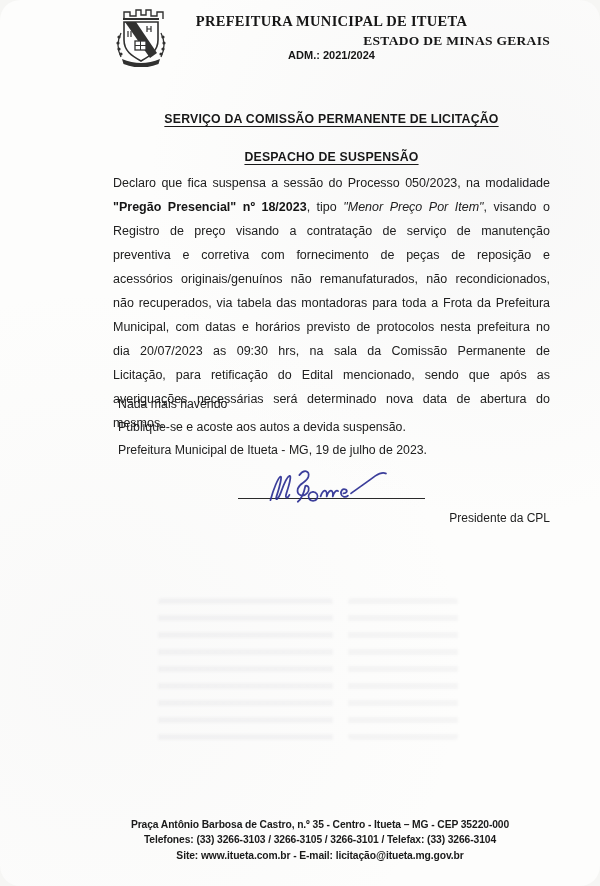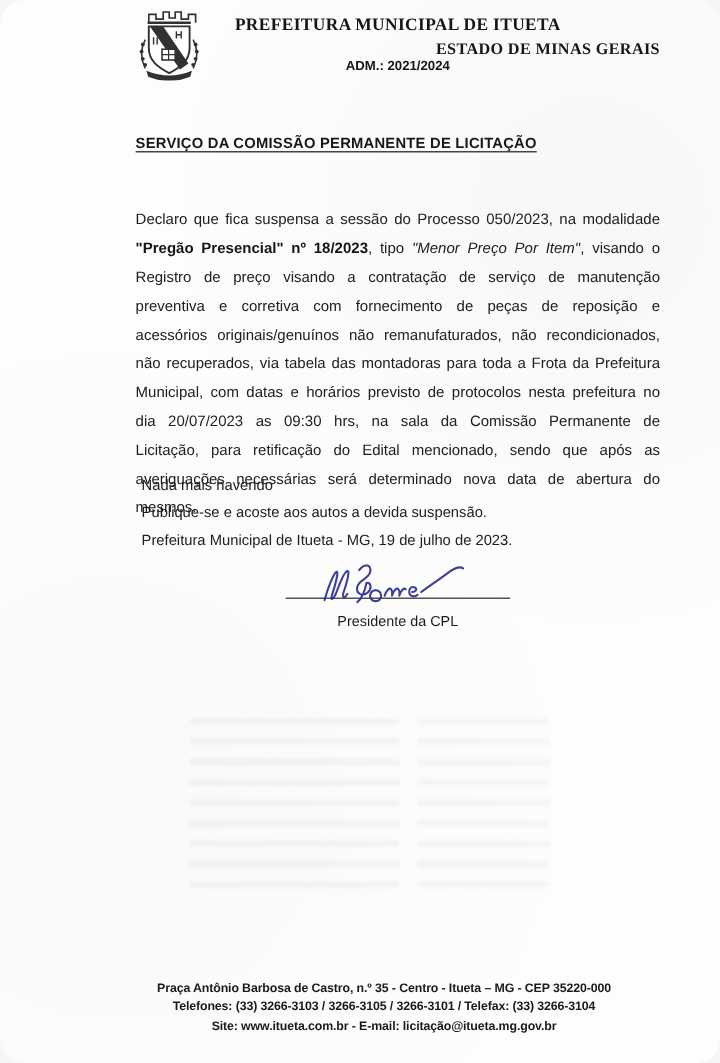--- a/index.html
+++ b/index.html
@@ -21,42 +21,42 @@
   }
   
   .coa{position:absolute;left:114px;top:7px;width:54px;height:60px;opacity:.88;}
   
   .letterhead{position:absolute;left:113px;top:13px;width:437px;text-align:center;}
   .org1{font-family:"Liberation Serif", serif;font-weight:bold;font-size:14.5px;letter-spacing:.3px;color:#161616;}
   .org2{font-family:"Liberation Serif", serif;font-weight:bold;font-size:13.5px;letter-spacing:.3px;margin-top:3px;color:#161616;text-align:right;}
   .adm{font-weight:bold;font-size:11px;margin-top:0;color:#161616;}
   
   .h1,.h2{
-    position:absolute;left:113px;width:437px;
+    position:absolute;left:113px;width:437px;text-align:center;
     font-weight:bold;font-size:12.3px;color:#181818;
     text-decoration:underline;text-underline-offset:3px;text-decoration-thickness:1.4px;
     letter-spacing:.2px;
   }
   .h1{top:112px;}
   .h2{top:150px;}
   
   .bodytext{
     position:absolute;left:113px;top:171px;width:437px;margin:0;
     font-size:12.5px;line-height:24px;text-align:justify;
     word-spacing:1.2px;color:#202020;
   }
   .bodytext strong{color:#151515;}
   
   .closing{position:absolute;left:118px;top:393px;width:437px;font-size:12.3px;line-height:23px;color:#202020;}
   
   .sigblock{position:absolute;left:113px;top:466px;width:437px;text-align:center;}
   .sigsvg{display:block;margin:0 auto;width:180px;height:38px;}
   .sigline{width:187px;margin:-6px auto 0;border-bottom:1.8px solid #2a2a2a;}
   .signame{margin-top:8px;font-size:12px;color:#1d1d1d;}
-  .sigrole{margin-top:12px;font-size:12px;color:#1d1d1d;}
+  .sigrole{margin-top:12px;font-size:12px;color:#1d1d1d;text-align:right;}
   
   .ghost{position:absolute;filter:blur(1.2px);pointer-events:none;border-radius:4px;}
   .g1{left:158px;top:598px;width:175px;height:148px;
       background:repeating-linear-gradient(180deg, rgba(105,105,128,.055) 0 6px, transparent 6px 17px);}
   .g2{left:348px;top:598px;width:110px;height:142px;
       background:repeating-linear-gradient(180deg, rgba(105,105,128,.05) 0 6px, transparent 6px 17px);}
   
   .footer{
     position:absolute;left:30px;top:817px;width:580px;text-align:center;
     font-weight:bold;font-size:10.3px;line-height:15.3px;color:#1a1a1a;letter-spacing:-.1px;
@@ -93,20 +93,21 @@
     </g>
   </svg>
 
   <header class="letterhead">
     <div class="org1">PREFEITURA MUNICIPAL DE ITUETA</div>
     <div class="org2">ESTADO DE MINAS GERAIS</div>
     <div class="adm">ADM.: 2021/2024</div>
   </header>
 
   <div class="h1">SERVIÇO DA COMISSÃO PERMANENTE DE LICITAÇÃO</div>
+  <div class="h2">DESPACHO DE SUSPENSÃO</div>
 
   <p class="bodytext"><span>Declaro que fica suspensa a sessão do Processo 050/2023, na modalidade </span><strong>"Pregão Presencial" nº 18/2023</strong><span>, tipo </span><em>"Menor Preço Por Item"</em><span>, visando o Registro de preço visando a contratação de serviço de manutenção preventiva e corretiva com fornecimento de peças de reposição e acessórios originais/genuínos não remanufaturados, não recondicionados, não recuperados, via tabela das montadoras para toda a Frota da Prefeitura Municipal, com datas e horários previsto de protocolos nesta prefeitura no dia 20/07/2023 as 09:30 hrs, na sala da Comissão Permanente de Licitação, para retificação do Edital mencionado, sendo que após as averiguações necessárias será determinado nova data de abertura do mesmos.</span></p>
 
   <div class="closing">
     <div>Nada mais havendo</div>
     <div>Publique-se e acoste aos autos a devida suspensão.</div>
     <div>Prefeitura Municipal de Itueta - MG, 19 de julho de 2023.</div>
   </div>
 
   <div class="sigblock">

